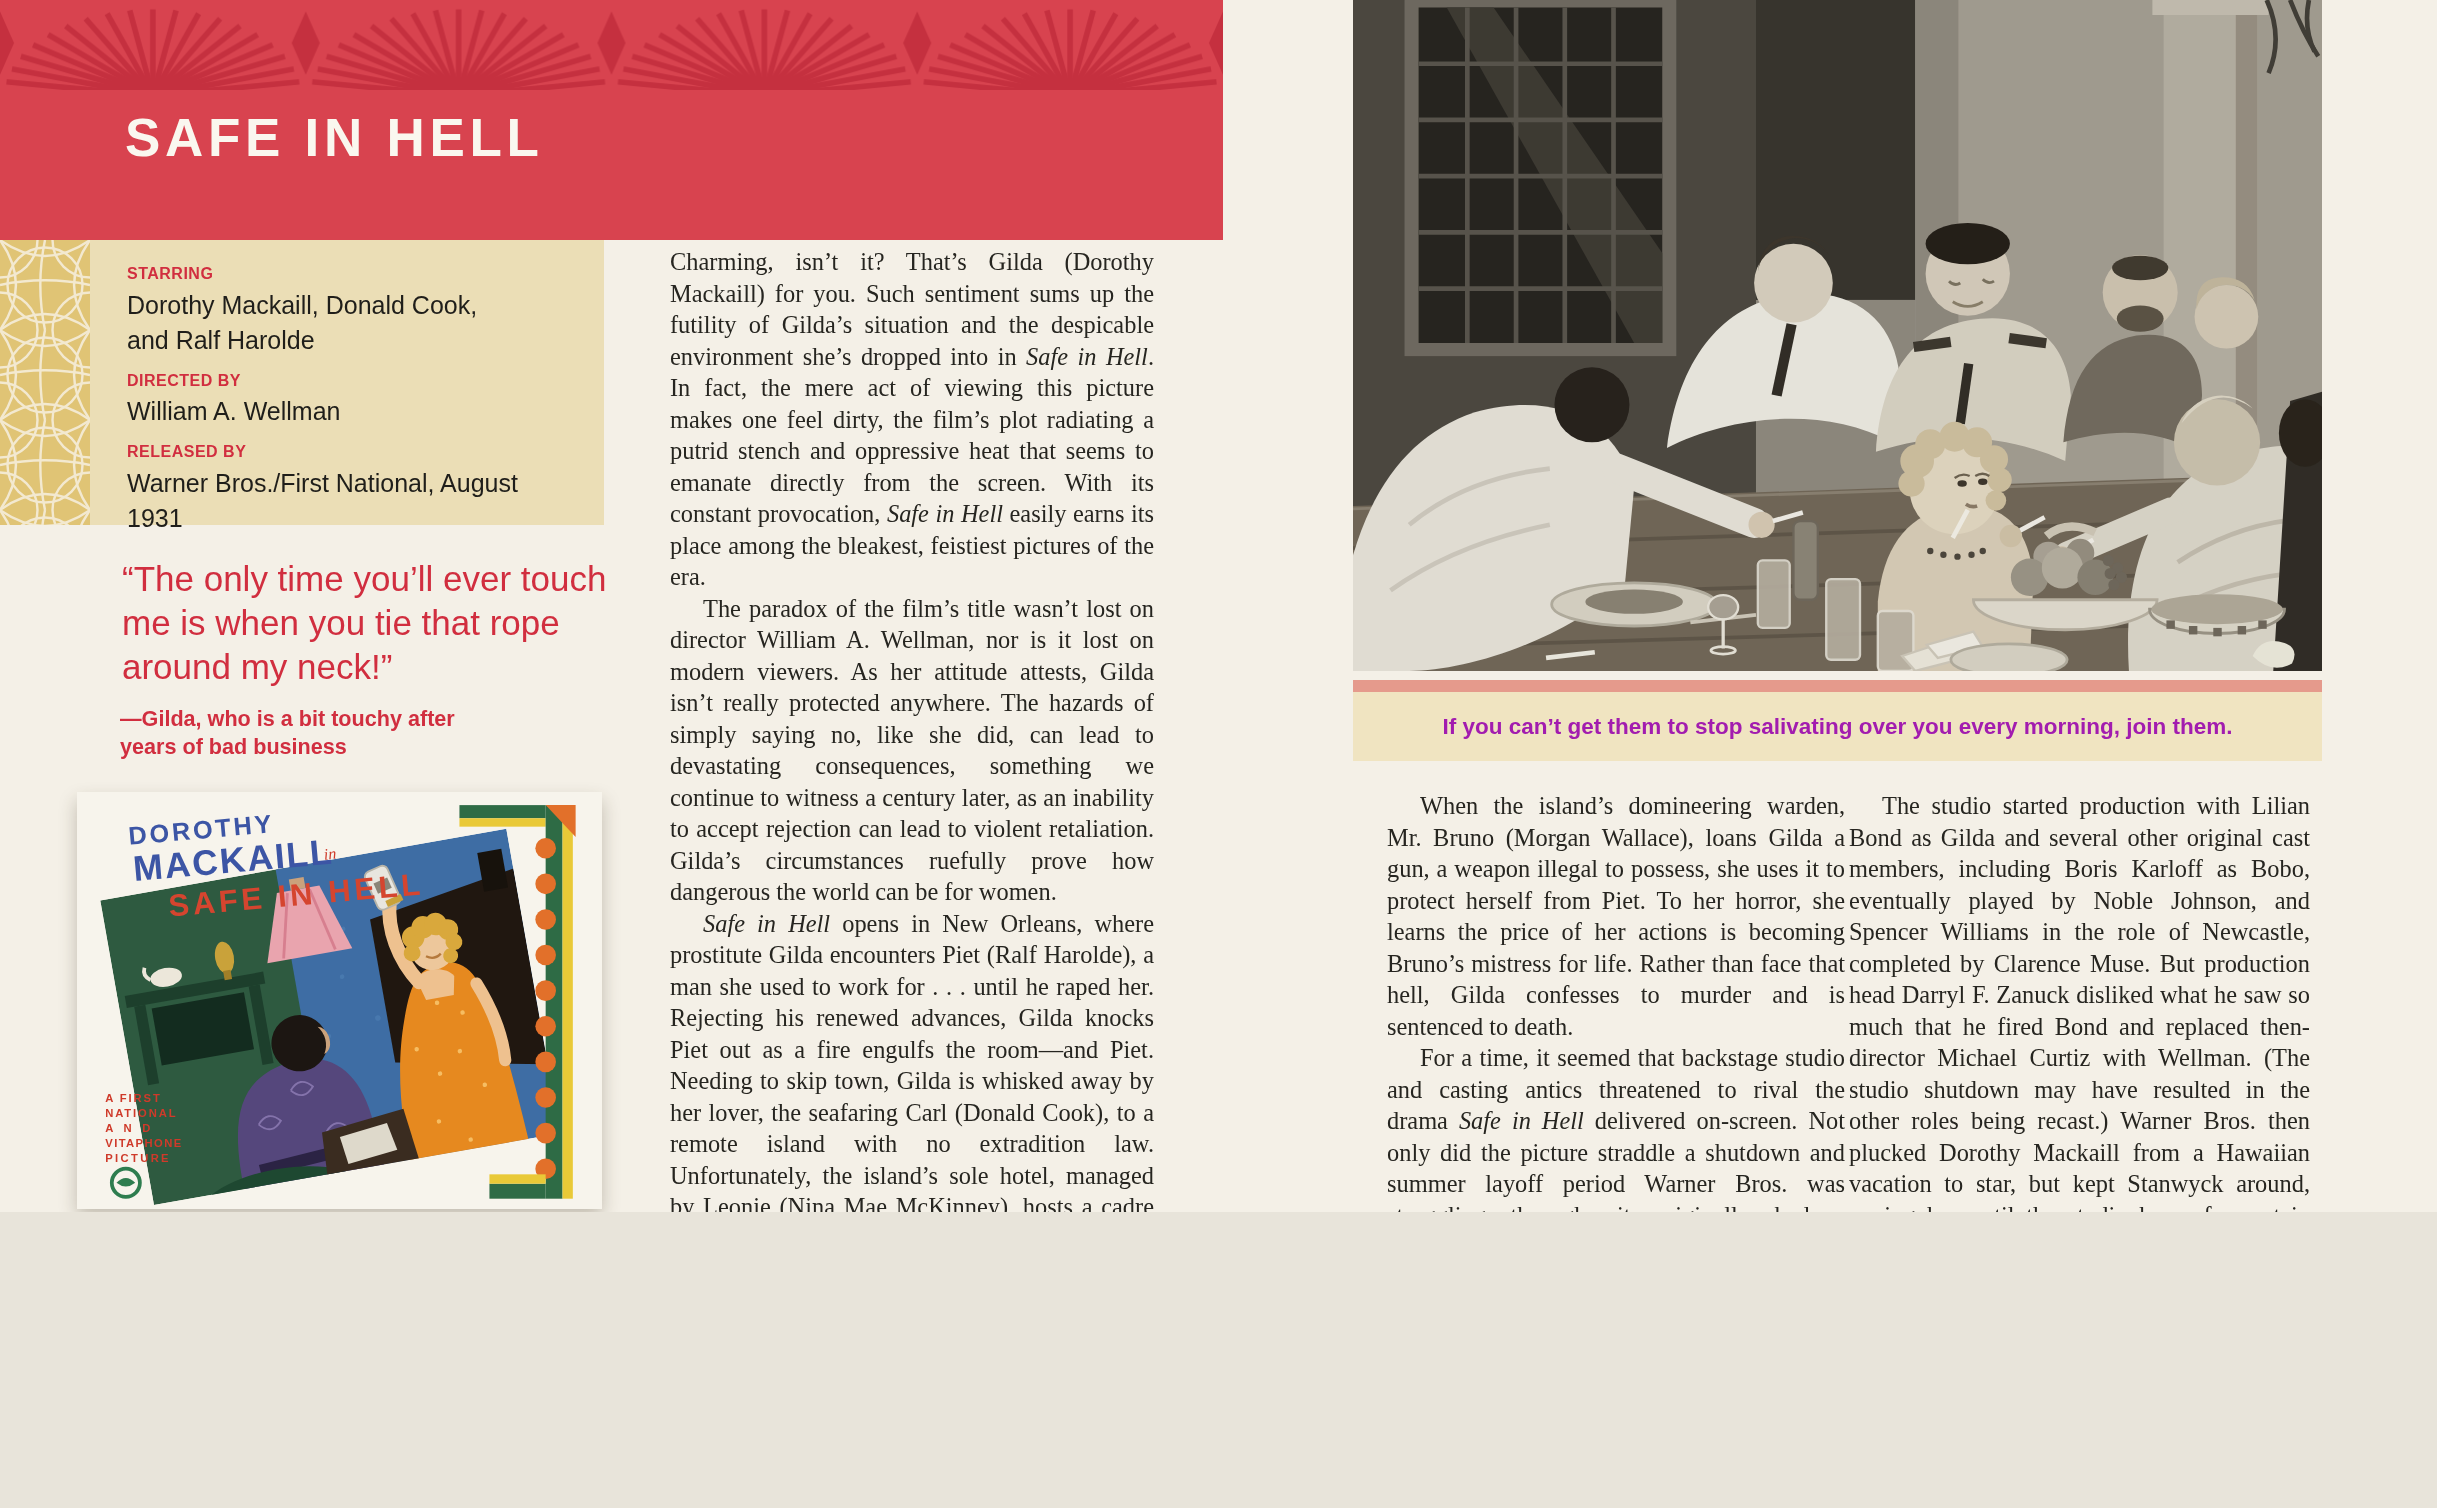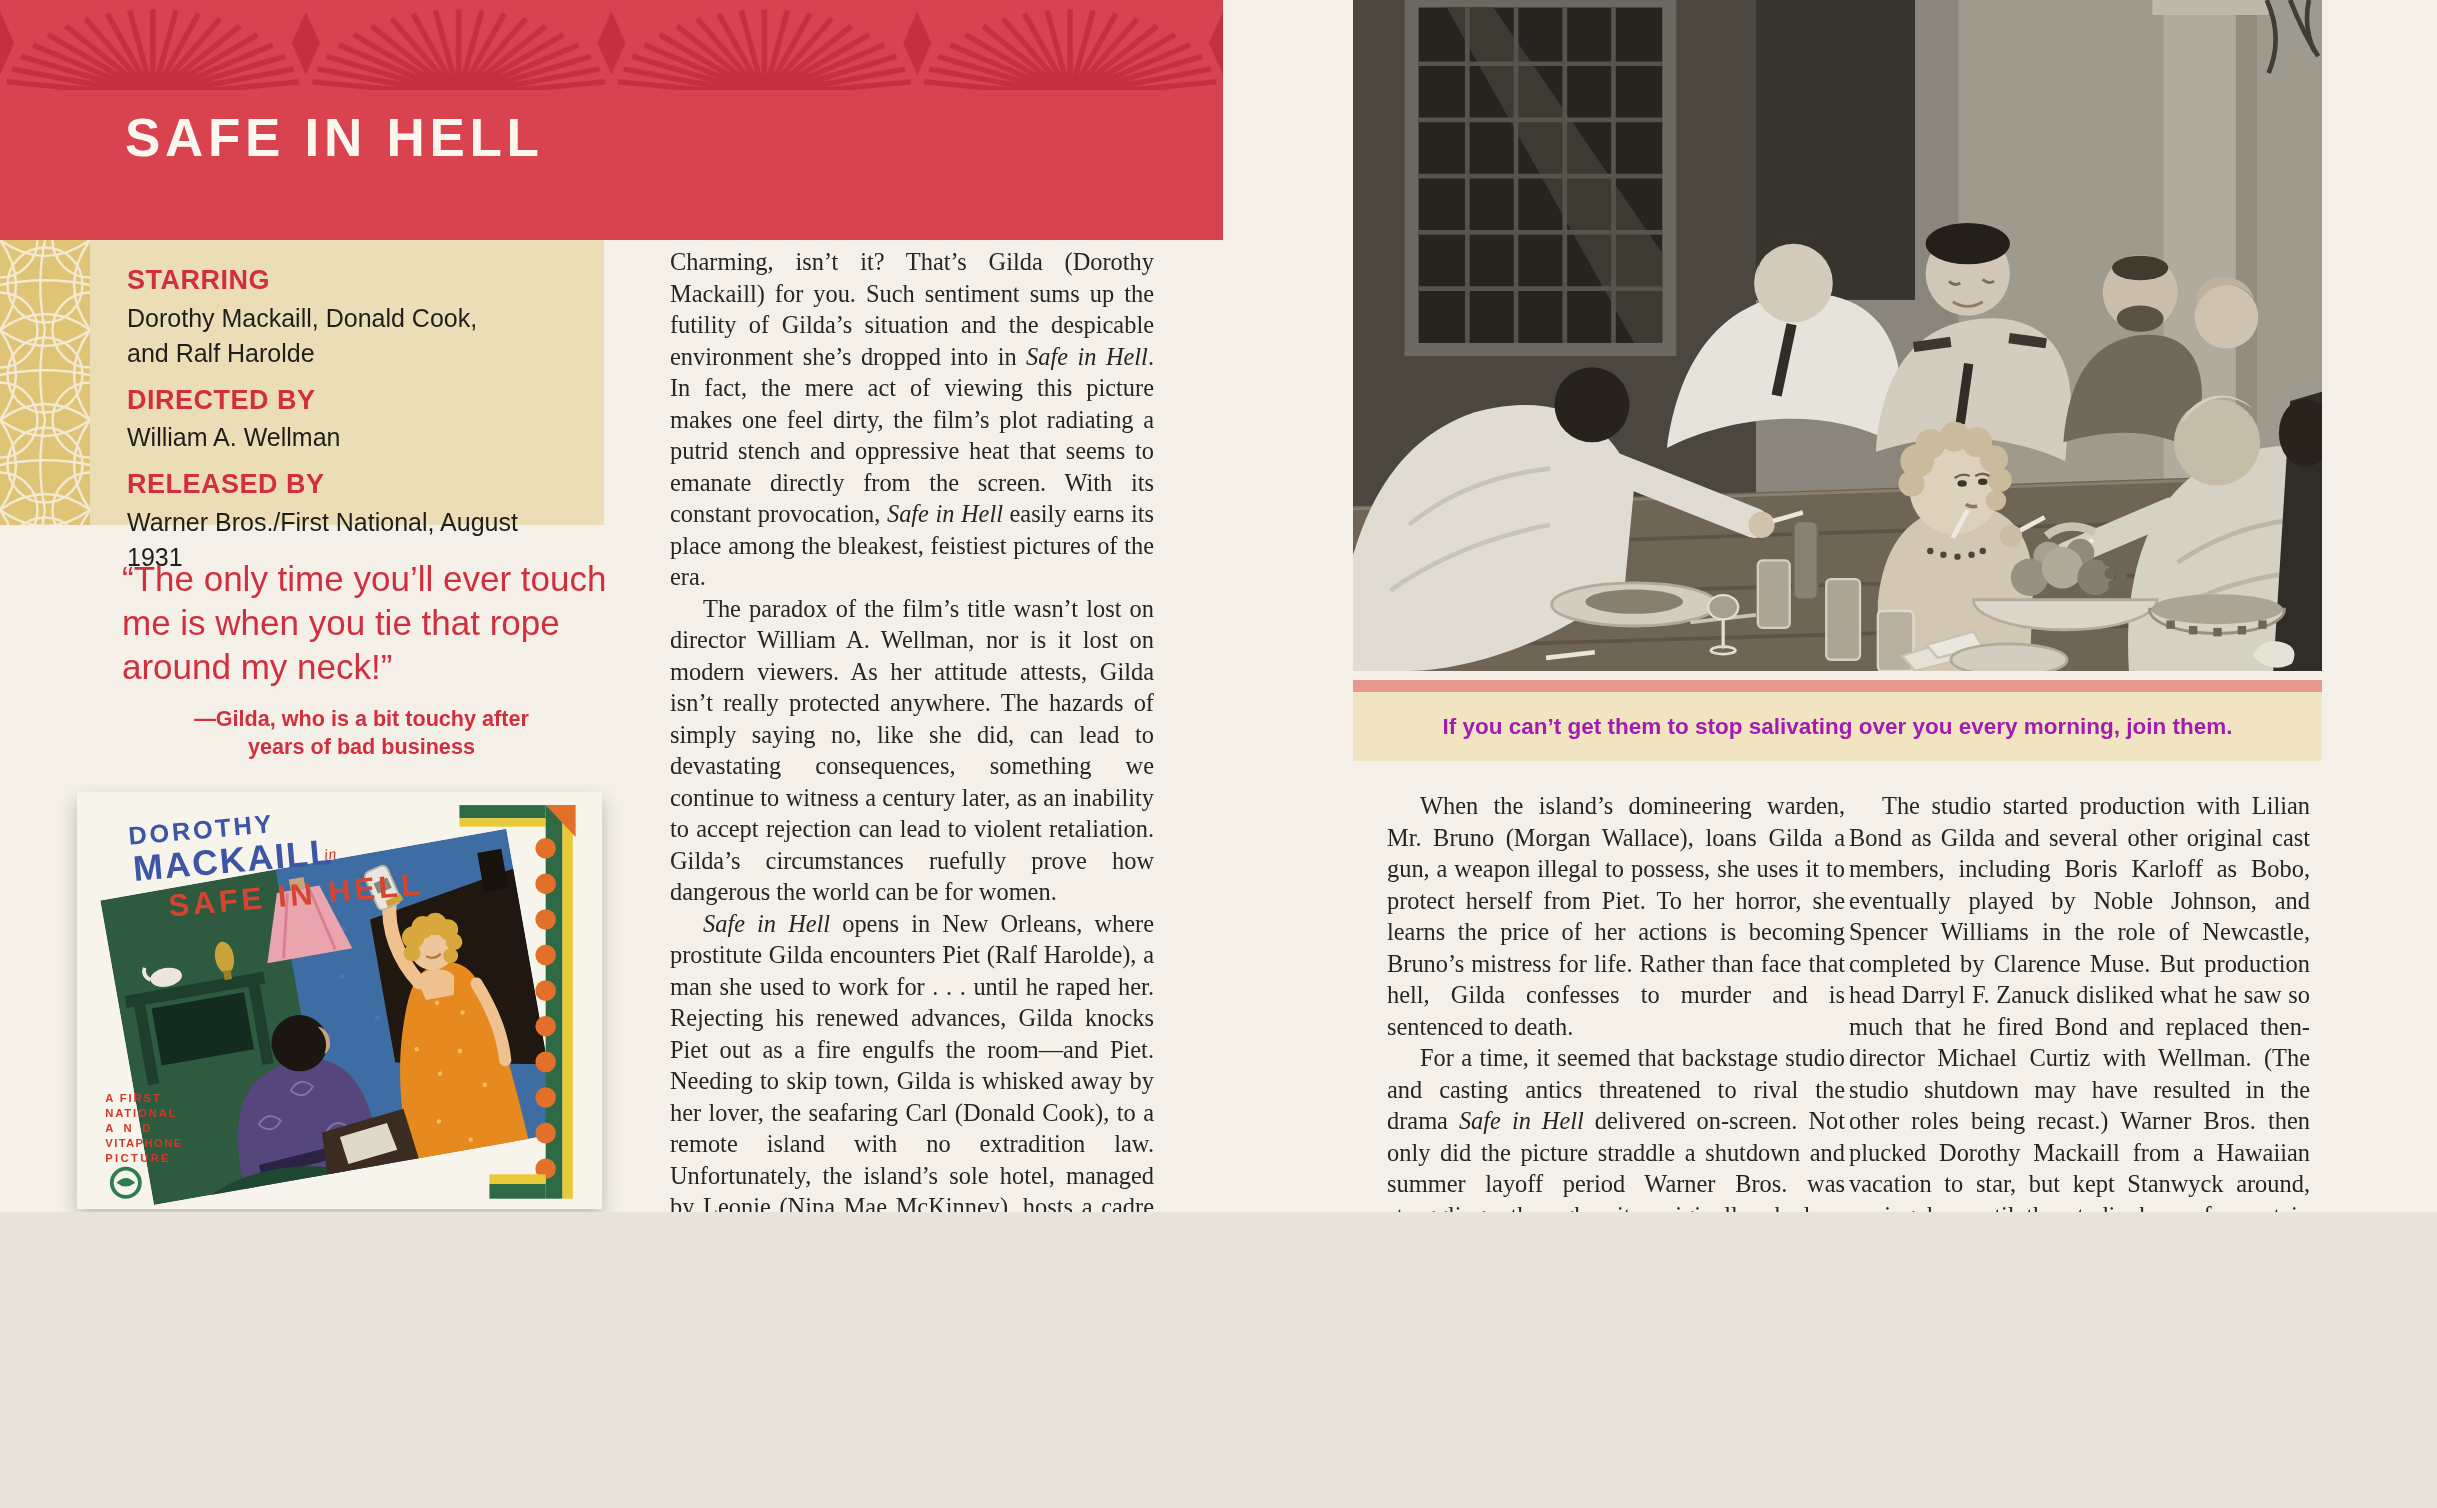--- a/index.html
+++ b/index.html
@@ -7,26 +7,26 @@
           font-family:"Liberation Sans",sans-serif;color:#262520;}
   
   .banner{position:absolute;left:0;top:0;width:1223px;height:240px;background:#d8434f;}
   .banner-pattern{position:absolute;left:0;top:0;width:100%;height:90px;display:block;}
   .chapter-title{position:absolute;left:125px;top:109px;margin:0;color:#faf7ef;
     font-size:53px;font-weight:700;letter-spacing:4.7px;line-height:1.1;}
   
   .gold-strip{position:absolute;left:0;top:240px;width:90px;height:285px;}
   .info-box{position:absolute;left:90px;top:240px;width:514px;height:285px;background:#ebdeb6;
     box-sizing:border-box;padding:25px 36px 0 37px;}
-  .info-label{color:#d12e3f;font-size:27px;font-weight:700;letter-spacing:0.5px;margin:0 0 4.7px 0;}
+  .info-label{color:#d12e3f;font-size:16px;font-weight:700;letter-spacing:0.5px;margin:0 0 4.7px 0;}
   .info-value{font-size:25px;line-height:35px;color:#1f1e1a;margin:0 0 14px 0;}
   
   .pull-quote{position:absolute;left:122px;top:557px;width:488px;margin:0;
     color:#d12e3f;font-size:35px;line-height:44px;font-weight:400;}
-  .quote-attr{position:absolute;left:120px;top:705px;width:483px;text-align:center;
+  .quote-attr{position:absolute;left:120px;top:705px;width:483px;text-align:left;
     color:#d12e3f;font-size:21.6px;line-height:28px;font-weight:700;}
   
   .lobby-card{position:absolute;left:77px;top:792px;width:525px;height:417px;margin:0;
     box-shadow:0 7.5px 17px rgba(60,50,30,.28);}
   .lobby-card svg{display:block;}
   
   .caption-box{position:absolute;background:#f0e4c1;}
   .caption-bar{position:absolute;left:0;top:-12.2px;width:100%;height:12.2px;background:#e59a8c;}
   .caption-left{left:90px;top:1231px;width:513px;box-sizing:border-box;padding:19px 26px 24.4px 18px;}
   .caption-text{margin:0;font-size:23.4px;line-height:33px;font-weight:700;color:#a21caf;}

